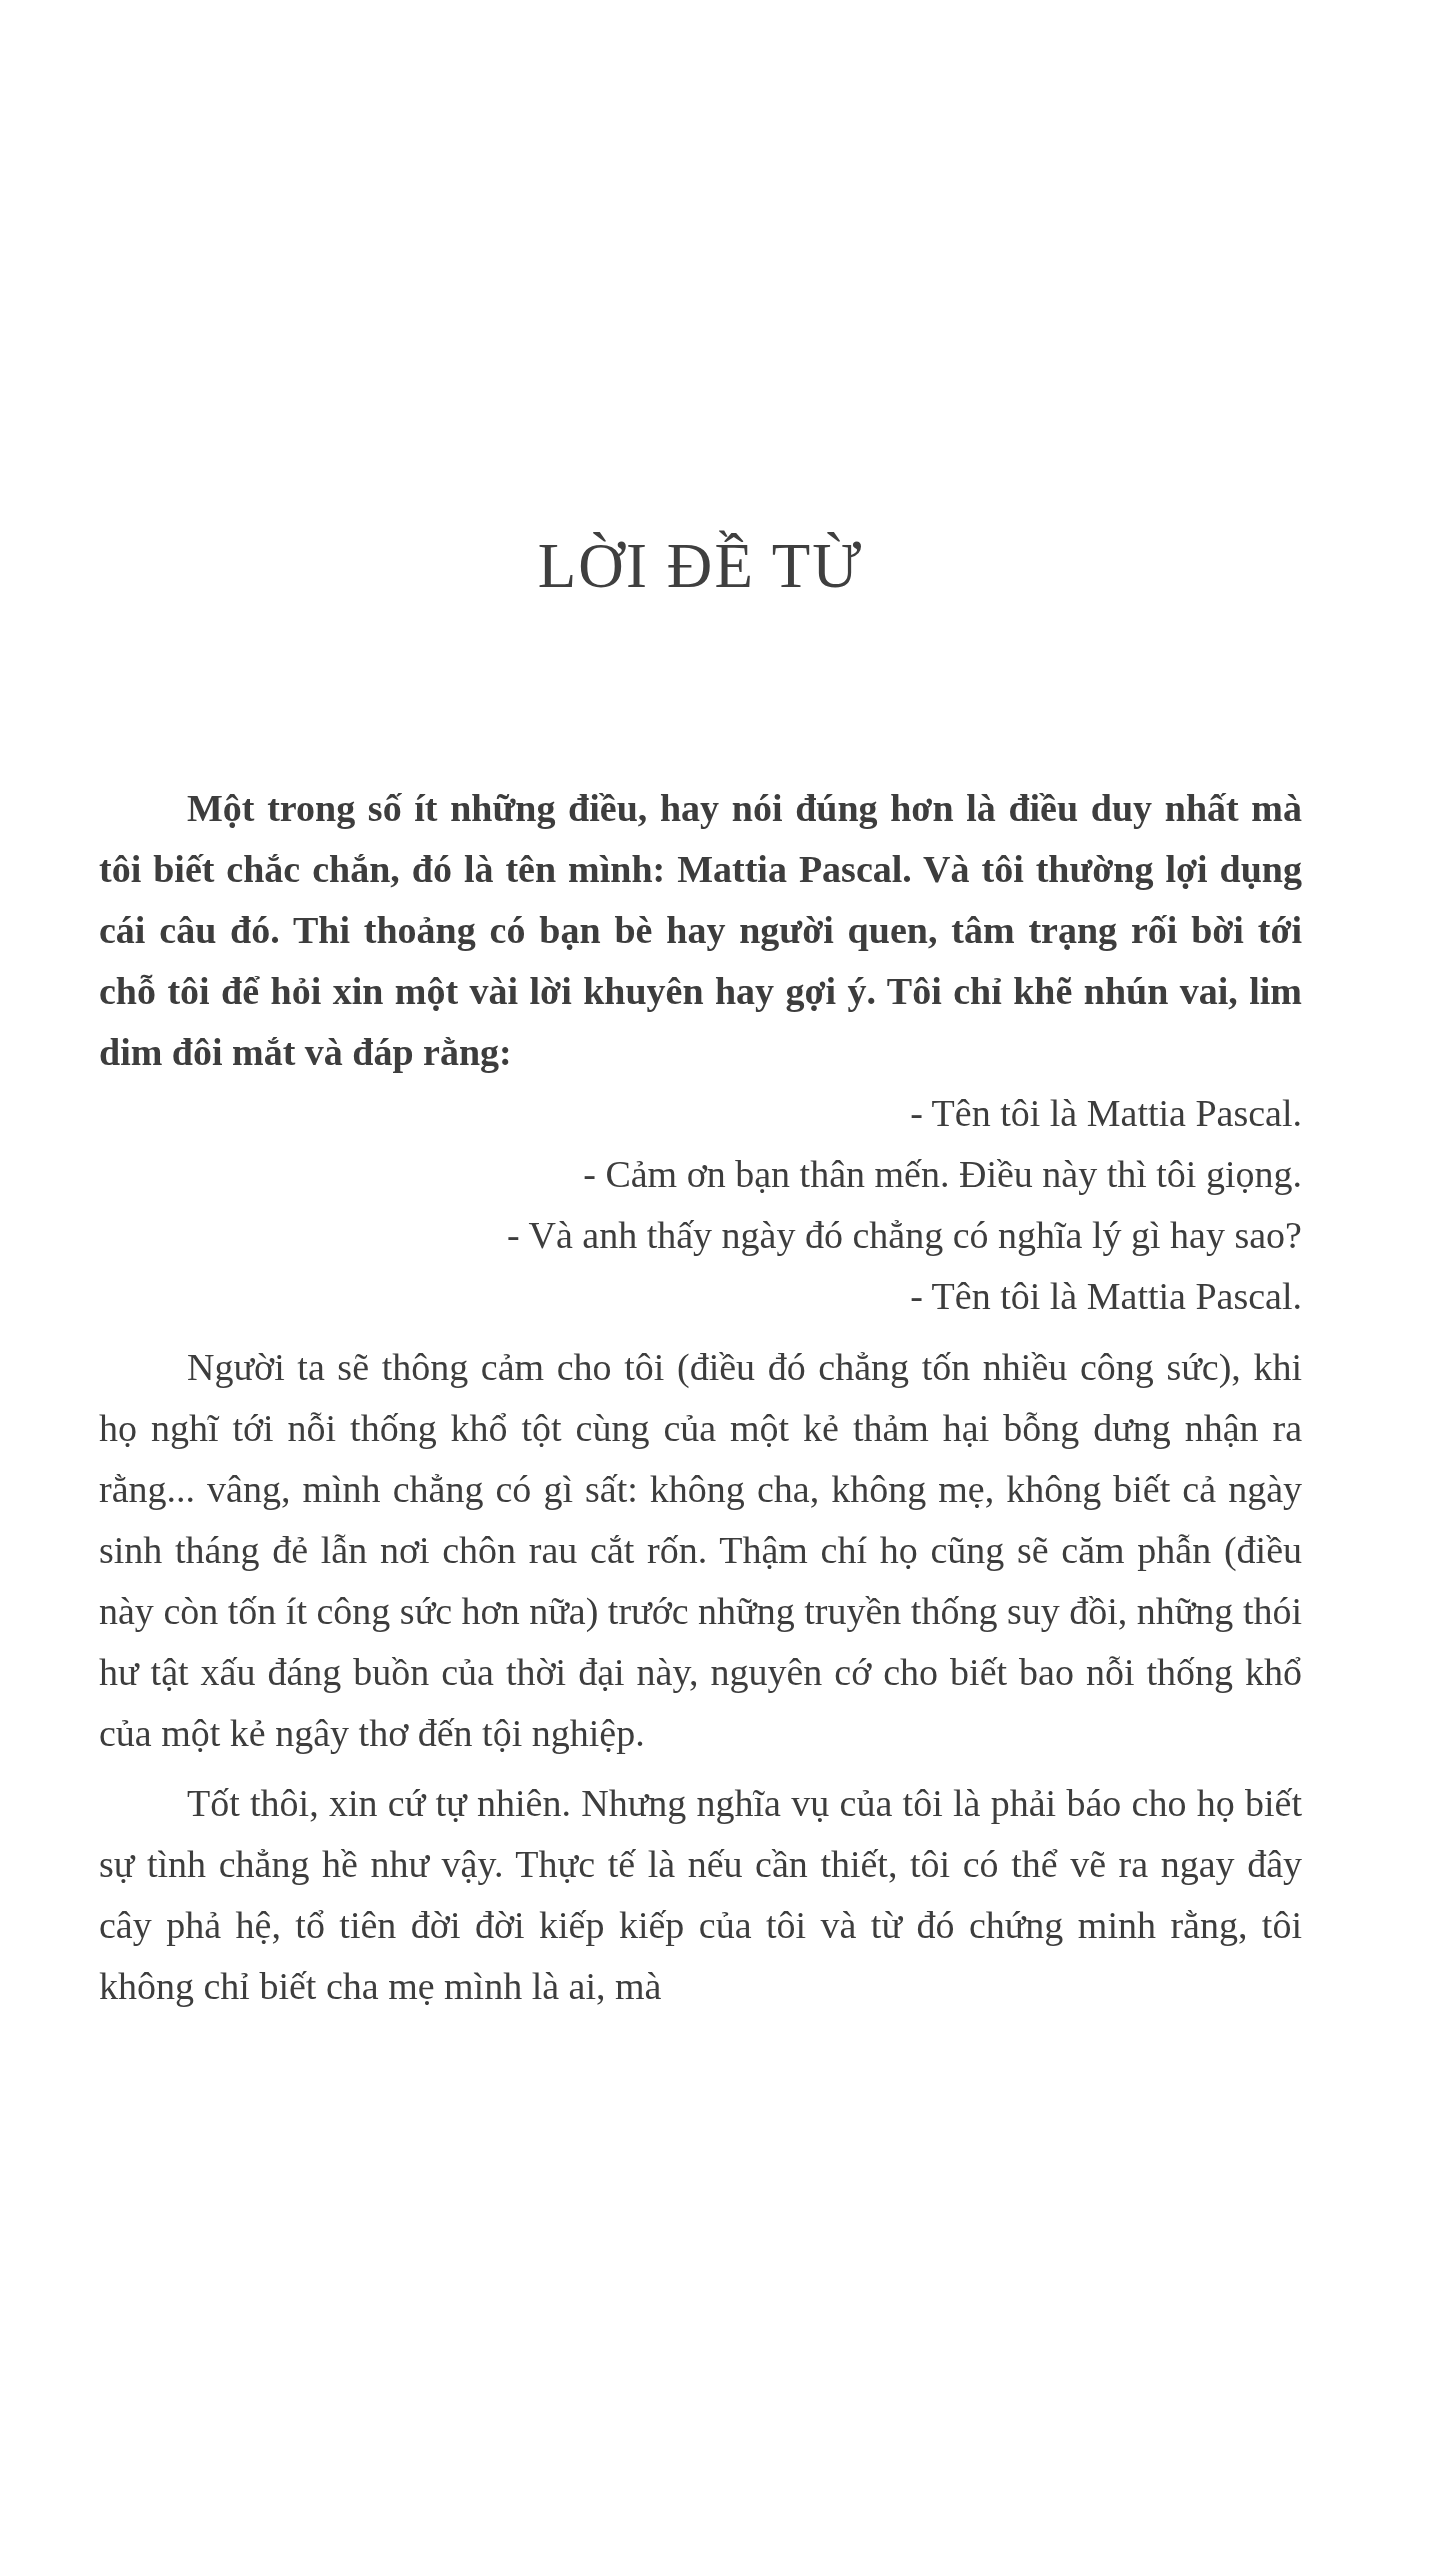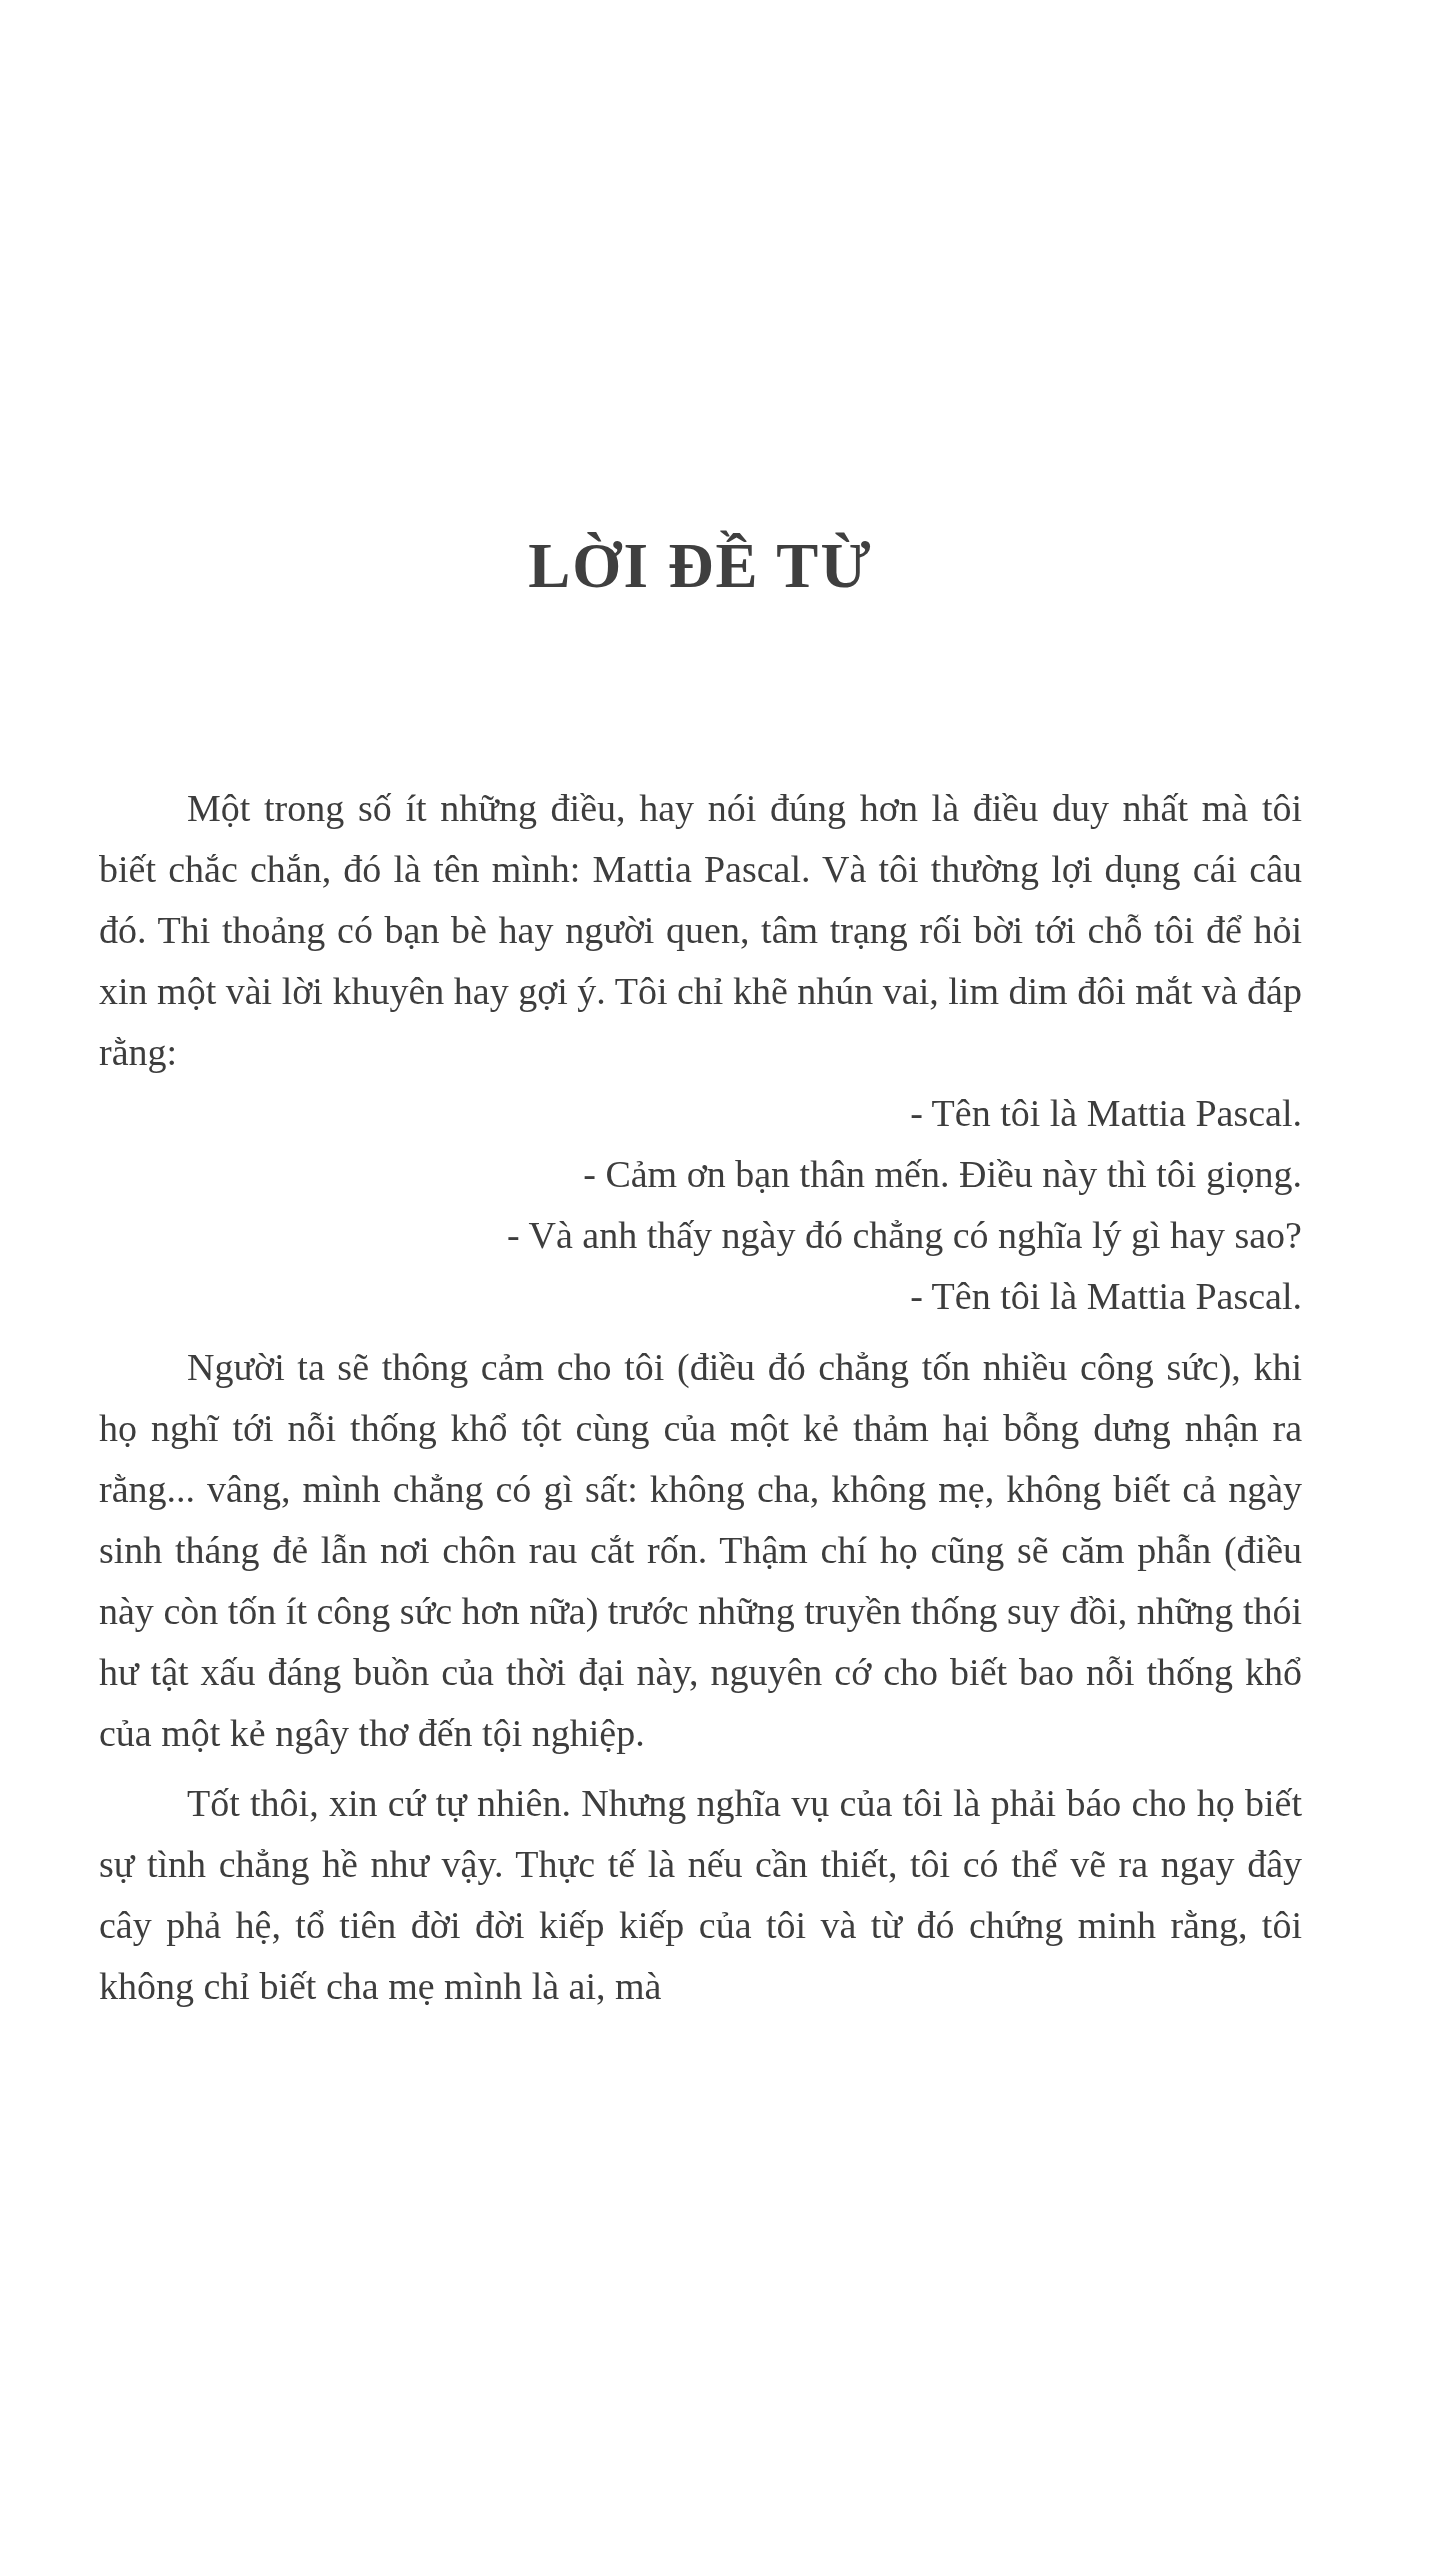--- a/index.html
+++ b/index.html
@@ -17,21 +17,21 @@
   .page {
     box-sizing: border-box;
     width: 1442px;
     height: 2576px;
     padding: 530px 140px 0 99px;
     background: #ffffff;
   }
   .title {
     text-align: center;
     font-size: 63px;
-    font-weight: 700;
+    font-weight: 400;
     letter-spacing: 2.1px;
     margin: 0 0 175px 0;
     color: #3f3f3f;
     font-family: "Liberation Serif", "DejaVu Serif", serif;
   }
   .content {
     width: 100%;
   }
   .para {
     font-size: 38px;
@@ -44,20 +44,21 @@
     text-indent: 88px;
     margin-top: 9.6px;
   }
   .para.dialogue {
     text-align: right;
     text-indent: 88px;
     margin-top: 0;
   }
   .para:first-child {
     margin-top: 0;
+    font-weight: bold;
   }
 </style>
 </head>
 <body>
 
 <div class="page">
   <h1 class="title">LỜI ĐỀ TỪ</h1>
   <div class="content">
       <p class="para body">Một trong số ít những điều, hay nói đúng hơn là điều duy nhất mà tôi biết chắc chắn, đó là tên mình: Mattia Pascal. Và tôi thường lợi dụng cái câu đó. Thi thoảng có bạn bè hay người quen, tâm trạng rối bời tới chỗ tôi để hỏi xin một vài lời khuyên hay gợi ý. Tôi chỉ khẽ nhún vai, lim dim đôi mắt và đáp rằng:</p>
       <p class="para dialogue">- Tên tôi là Mattia Pascal.</p>

